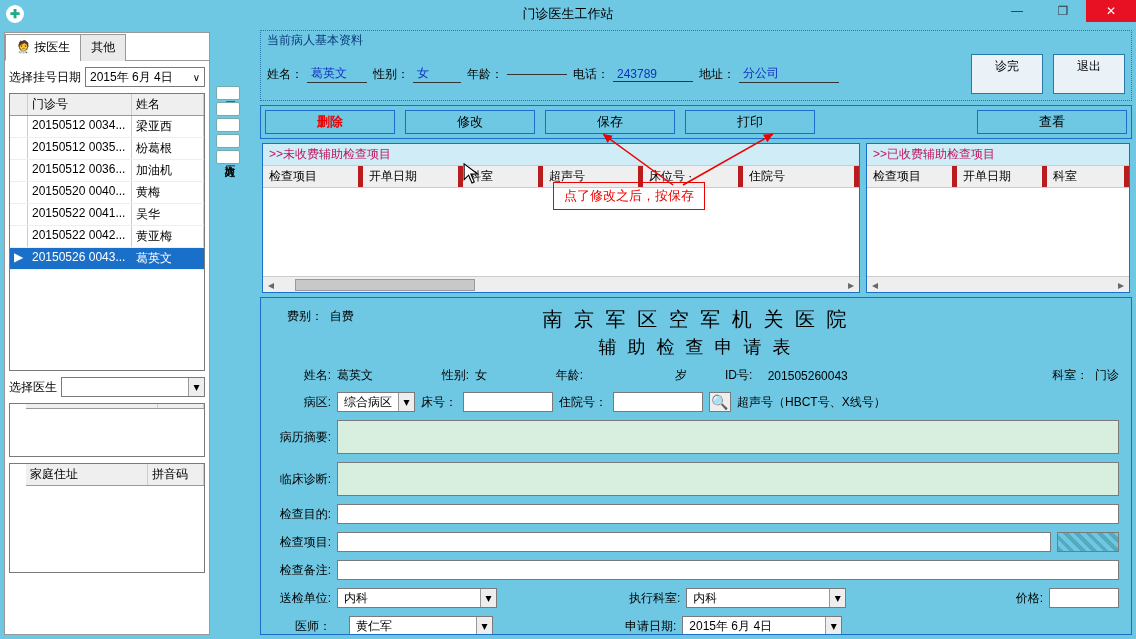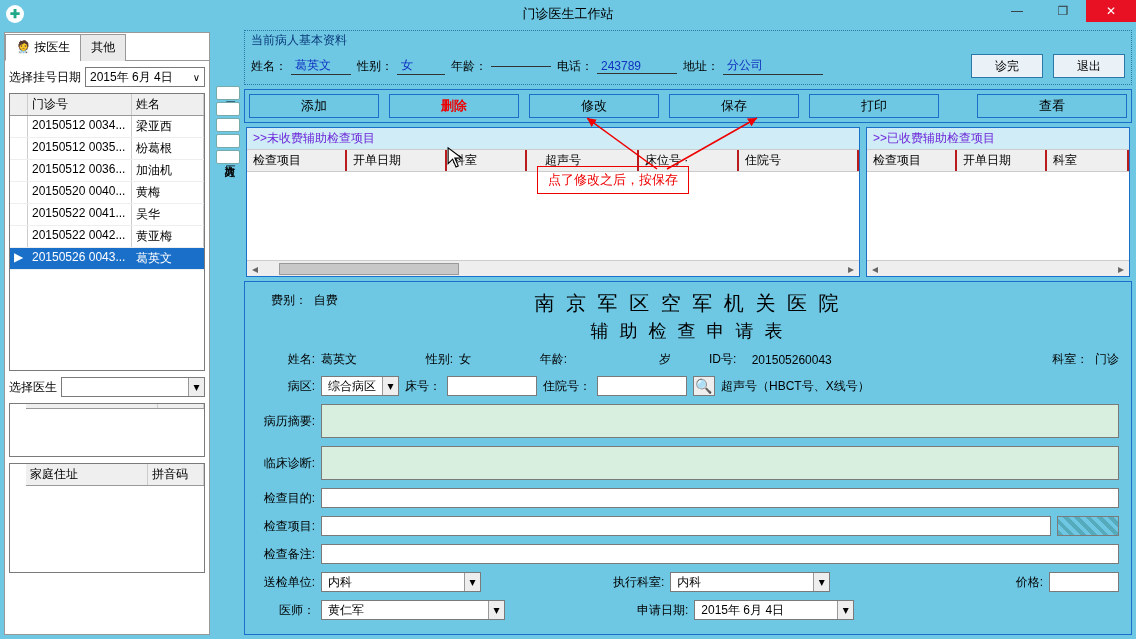--- a/index.html
+++ b/index.html
@@ -10,21 +10,21 @@
 .titlebar { height: 28px; background: #6ec8e4; display: flex; align-items: center; position: relative; }
 .titlebar .icon { width: 18px; height: 18px; margin-left: 6px; background: #fff; border-radius: 50%; display:flex;align-items:center;justify-content:center;color:#2a8; font-weight:bold; }
 .titlebar .title { position:absolute; left:50%; transform:translateX(-50%); font-size:13px; }
 .titlebar .win-btns { position:absolute; right:0; top:0; display:flex; }
 .win-btn { width:46px; height:22px; display:flex; align-items:center; justify-content:center; color:#333; }
 .win-btn.close { background:#e81123; color:#fff; width:50px; }
 
 
 .shell { display:flex; height:calc(639px - 28px); }
 .left-col { width:214px; padding:4px; }
-.right-col { flex:1; display:flex; padding:2px 4px 4px 2px; }
+.right-col { flex:1; display:flex; padding:2px 4px 4px 2px;gap:16px; }
 
 
 .left-panel { background:#fff; border:1px solid #999; height:100%; display:flex; flex-direction:column; }
 .tab-strip { display:flex; border-bottom:1px solid #999; }
 .tab { padding:4px 10px; border:1px solid #999; border-bottom:none; margin-right:-1px; background:#eaeaea; position:relative; top:1px; }
 .tab.active { background:#fff; border-bottom:1px solid #fff; }
 .left-inner { padding:6px 4px; flex:1; display:flex; flex-direction:column; gap:6px; overflow:hidden;}
 .row-label { display:flex; align-items:center; gap:4px; }
 .date-combo { flex:1; border:1px solid #7a7a7a; background:#fff; height:20px; display:flex; align-items:center; justify-content:space-between; padding:0 4px; }
 .date-combo .arrow { font-size:10px; }
@@ -49,34 +49,34 @@
 .vtabs { width:24px; display:flex; flex-direction:column; gap:2px; padding-top:56px; }
 .vt { background:#fff; border:1px solid #7aa; border-radius:2px; writing-mode:vertical-rl; text-orientation:upright; padding:6px 2px; text-align:center; font-size:11px; cursor:pointer; }
 
 
 .right-main { flex:1; display:flex; flex-direction:column; gap:4px; padding-left:4px;}
 .patient-bar { border:1px dotted #2a78a8; padding:2px 6px 6px 6px; background:#6ec8e4; position:relative;}
 .patient-bar .legend { color:#0a3a7a; font-size:12px; position:relative; top:-1px; }
 .patient-line { display:flex; align-items:center; gap:6px; padding-top:4px; }
 .patient-line .grp { display:flex; align-items:center; gap:4px; }
 .underline-field { border-bottom:1px solid #333; min-width:64px; padding:0 4px; color:#1030c0; }
-.big-btn { width:72px; height:24px; border:1px solid #2a78a8; background:#eaf2f8; text-align:center; line-height:22px; }
+.big-btn { width:72px; height:40px; border:1px solid #2a78a8; background:#eaf2f8; text-align:center; line-height:22px; }
 .top-buttons { margin-left:auto; display:flex; gap:10px; }
 
 .actions-bar { display:flex; gap:10px; padding:4px; border:1px solid #1a6fc8; background:#6ec8e4; align-items:center;}
 .act-btn { width:130px; height:24px; border:1px solid #1a6fc8; background:#6ec8e4; text-align:center; line-height:22px; font-size:13px; }
 .act-btn.red { color:#e00; font-weight:bold; }
 .act-btn.spaced { margin-left:auto; width:150px;}
 
 .tables-row { display:flex; gap:6px; padding:0 2px; }
 .table-box { flex:1; border:1px solid #1a6fc8; background:#fff; height:150px; display:flex; flex-direction:column;}
 .table-box.small { width:264px; flex:0 0 264px; }
-.tbl-title { color:#6d28d9; padding:2px 6px; border-bottom:1px solid #ccc; background:#d0ecf7;}
+.tbl-title { color:#be185d; padding:2px 6px; border-bottom:1px solid #ccc; background:#d0ecf7;}
 .tbl-head { display:flex; background:#efefef; border-bottom:1px solid #ccc;}
-.tbl-head span { padding:2px 6px; border-right:2px solid #b91c1c; }
+.tbl-head span { padding:2px 6px; border-right:5px solid #b91c1c; }
 .tbl-body { flex:1; position:relative; }
 .scrollbar-h { position:absolute; bottom:0; left:0; right:0; height:16px; background:#eee; border-top:1px solid #ccc; display:flex; align-items:center;}
 .scrollbar-h .thumb { background:#c8c8c8; height:12px; width:180px; margin-left:16px; border:1px solid #999;}
 .scrollbar-h .arrow { width:16px; text-align:center; color:#666; }
 .anno-box { position:absolute; border:1px solid #e00; color:#e00; padding:4px 10px; background:transparent; font-size:13px; }
 .arrow-svg { position:absolute; pointer-events:none; }
 
 
 .form-area { border:1px solid #1a6fc8; background:#6ec8e4; padding:8px 12px; flex:1; overflow:hidden; position:relative;}
 .form-title { text-align:center; font-size:20px; letter-spacing:3px; font-weight:500;}
@@ -229,36 +229,35 @@
             </div>
           <div class="top-buttons">
             <div class="big-btn">诊完</div>
             <div class="big-btn">退出</div>
           </div>
         </div>
       </div>
 
       <div style="position:relative;">
       <div class="actions-bar">
-        <div class="act-btn">添加</div>
         <div class="act-btn red">删除</div>
         <div class="act-btn">修改</div>
         <div class="act-btn">保存</div>
         <div class="act-btn">打印</div>
         <div class="act-btn spaced">查看</div>
       </div>
 
       <div class="tables-row" style="margin-top:4px;">
         <div class="table-box" style="position:relative;">
           <div class="tbl-title">&gt;&gt;未收费辅助检查项目</div>
           <div class="tbl-head">
             <span style="width:100px;">检查项目</span>
             <span style="width:100px;">开单日期</span>
             <span style="width:80px;">科室</span>
-            <span style="width:100px;margin-left:12px;">超声号</span>
+            <span style="width:100px;">超声号</span>
             <span style="width:100px;">床位号  ·</span>
             <span style="flex:1;">住院号</span>
           </div>
           <div class="tbl-body">
             <div class="scrollbar-h">
               <span class="arrow">◂</span>
                   <div class="thumb"></div>
                   <span class="arrow" style="margin-left:auto;">▸</span>
             </div>
           </div>
@@ -357,21 +356,21 @@
           <span>执行科室:</span>
           <div class="combo" style="width:160px;">
               <span class="txt" style="flex:1;">内科</span>
               <span class="dd">▾</span>
             </div>
           <span style="margin-left:auto;">价格:</span>
             <div class="input-box" style="width:70px;"></div>
         </div>
         <div class="form-row">
           <span class="lbl">医师：</span>
-          <div class="combo" style="width:184px;">
+          <div class="combo" style="width:144px;margin-left:12px;">
               <span class="txt" style="flex:1;">黄仁军</span>
               <span class="dd">▾</span>
             </div>
           <span style="width:120px;"></span>
           <span>申请日期:</span>
           <div class="combo" style="width:160px;">
               <span class="txt" style="flex:1;">2015年 6月 4日</span>
               <span class="dd">▾</span>
             </div>
         </div>

